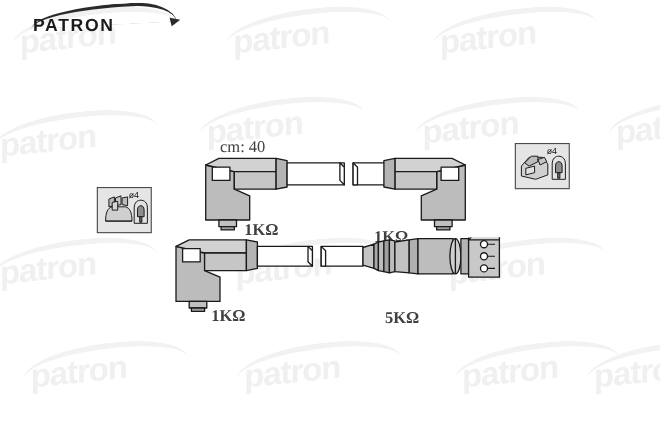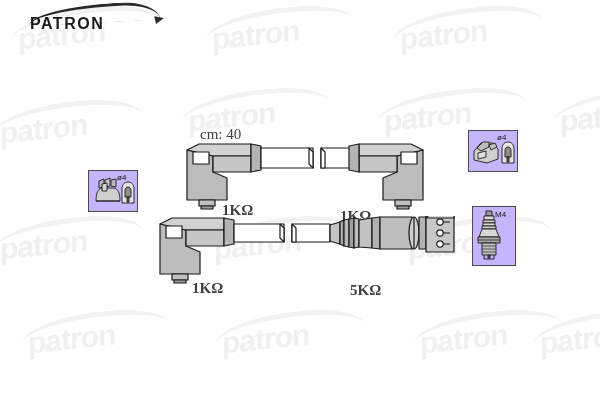--- a/index.html
+++ b/index.html
@@ -92,21 +92,21 @@
     white-space: nowrap;
   }
   .lbl.bold { font-weight: bold; margin-top: 32px; }
 
   
   .part { position: absolute; }
 
   
   .iconbox {
     position: absolute;
-    background: #c4b5fd;
+    background: #e5e5e5;
     border: 1px solid #4a4a4a;
   }
   .iconbox .code {
     position: absolute;
     font-family: "Liberation Sans", sans-serif;
     font-size: 8px;
     color: #111;
     white-space: nowrap;
   }
 </style>
@@ -278,41 +278,14 @@
         <path d="M9 22 L17 20 L17 26 L9 28 Z" fill="#e0e0e0"></path>
       </g>
       <g stroke="#1a1a1a" stroke-width="0.9" stroke-linejoin="round">
         <path d="M33 18 C33 13 36 11 39 11 C42 11 45 13 45 18 L45 32 L33 32 Z" fill="#e2e2e2"></path>
         <path d="M36 20 C36 17 37.5 16 39 16 C40.5 16 42 17 42 20 L42 26 L36 26 Z" fill="#8e8e8e"></path>
         <path d="M38 26 L38 31 L40 31 L40 26 Z" fill="#6e6e6e"></path>
       </g>
     </svg>
   </div>
 
-  <div class="iconbox" id="icon-box-plug" style="left:472px; top:206px; width:42px; height:58px;">
-    <div class="code" style="left:22px; top:3px;">M4</div>
-    <svg width="40" height="56" viewBox="0 0 40 56" style="position:absolute;left:0;top:0;">
-      <g stroke="#1a1a1a" stroke-width="0.9" stroke-linejoin="round">
-
-        <path d="M13 4 L19 4 L19 9 L13 9 Z" fill="#9c9c9c"></path>
-
-        <path d="M11 9 L21 9 L21 13 L11 13 Z" fill="#dcdcdc"></path>
-        <path d="M10 13 L22 13 L22 16 L10 16 Z" fill="#cfcfcf"></path>
-        <path d="M10 16 L22 16 L22 19 L10 19 Z" fill="#dcdcdc"></path>
-        <path d="M9 19 L23 19 L23 22 L9 22 Z" fill="#cfcfcf"></path>
-
-        <path d="M9 22 L23 22 L26 30 L6 30 Z" fill="#d6d6d6"></path>
-
-        <path d="M5 30 L27 30 L27 36 L5 36 Z" fill="#a8a8a8"></path>
-        <path d="M5 33 L27 33" fill="none" stroke-width="0.7"></path>
-
-        <path d="M9 36 L23 36 L23 48 L9 48 Z" fill="#bdbdbd"></path>
-        <path d="M9 39 L23 39" fill="none" stroke-width="0.6"></path>
-        <path d="M9 42 L23 42" fill="none" stroke-width="0.6"></path>
-        <path d="M9 45 L23 45" fill="none" stroke-width="0.6"></path>
-
-        <path d="M11 48 L11 52 L21 52 L21 48" fill="none"></path>
-        <path d="M15 48 L15 51 L17 51 L17 48 Z" fill="#6e6e6e"></path>
-      </g>
-    </svg>
-  </div>
 
 </div>
 
 </body></html>

